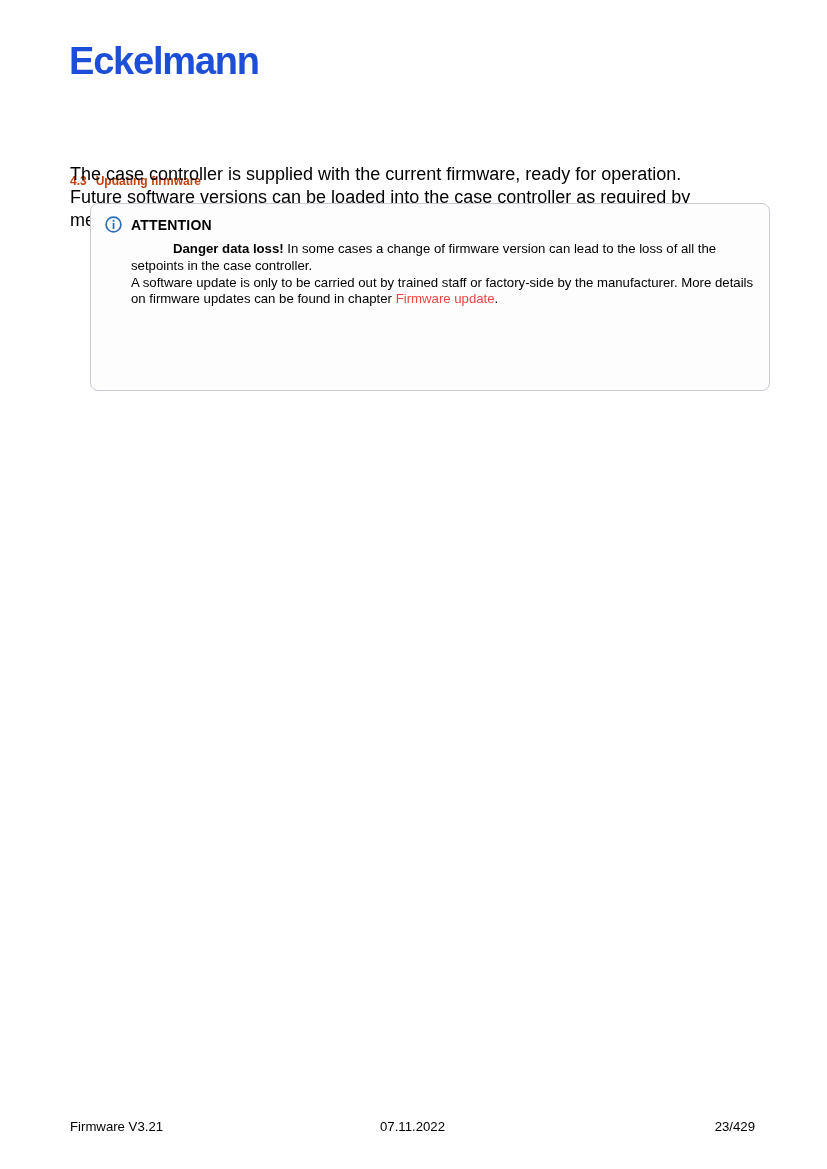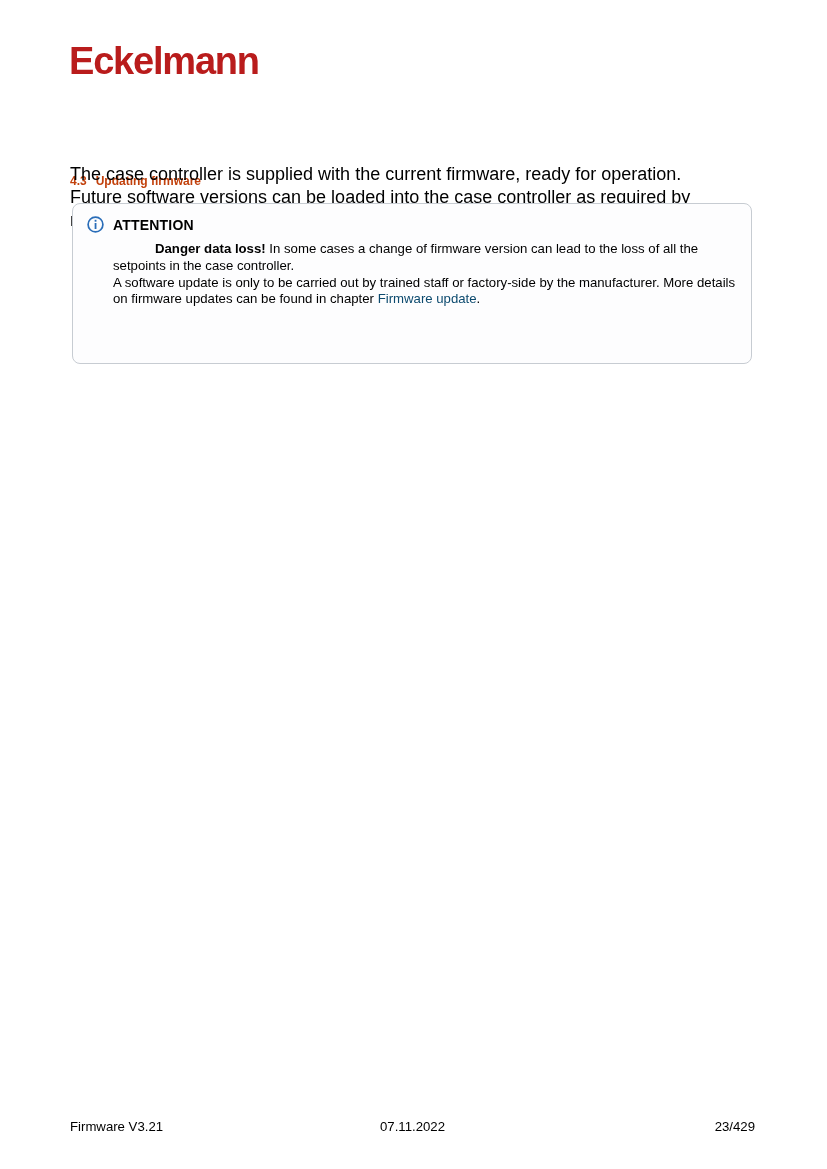--- a/index.html
+++ b/index.html
@@ -12,21 +12,21 @@
     color: #000000;
     overflow: hidden;
   }
   .logo {
     position: absolute;
     left: 69px;
     top: 42px;
     font-size: 38px;
     font-weight: bold;
     letter-spacing: -1.2px;
-    color: #b91c1c;
+    color: #1d4ed8;
     line-height: 1;
   }
   .heading {
     position: absolute;
     left: 70px;
     top: 134px;
     font-size: 12px;
     font-weight: bold;
     color: #c2410c;
     line-height: 1.2;
@@ -37,24 +37,24 @@
     position: absolute;
     left: 70px;
     top: 163px;
     width: 660px;
     font-size: 18px;
     line-height: 1.27;
     color: #000000;
   }
   .attention-box {
     position: absolute;
-    left: 72px;
+    left: 90px;
     top: 203px;
     width: 680px;
-    height: 161px;
+    height: 188px;
     border: 1.5px solid #c7ccd2;
     border-radius: 8px;
     background: #fdfdfe;
     box-sizing: border-box;
   }
   .attention-header {
     position: absolute;
     left: 14px;
     top: 12px;
     display: flex;
@@ -77,21 +77,21 @@
     left: 40px;
     top: 37px;
     width: 630px;
     font-size: 13.2px;
     line-height: 1.27;
     color: #000000;
   }
   .attention-body p { margin: 0; }
   .bold-lead { font-weight: bold; padding-left: 42px; }
   .chapter-link {
-    color: #0c4a6e;
+    color: #ef4444;
     text-decoration: none;
     cursor: pointer;
   }
   .footer {
     position: absolute;
     left: 70px;
     top: 1119px;
     width: 685px;
     display: flex;
     justify-content: space-between;

